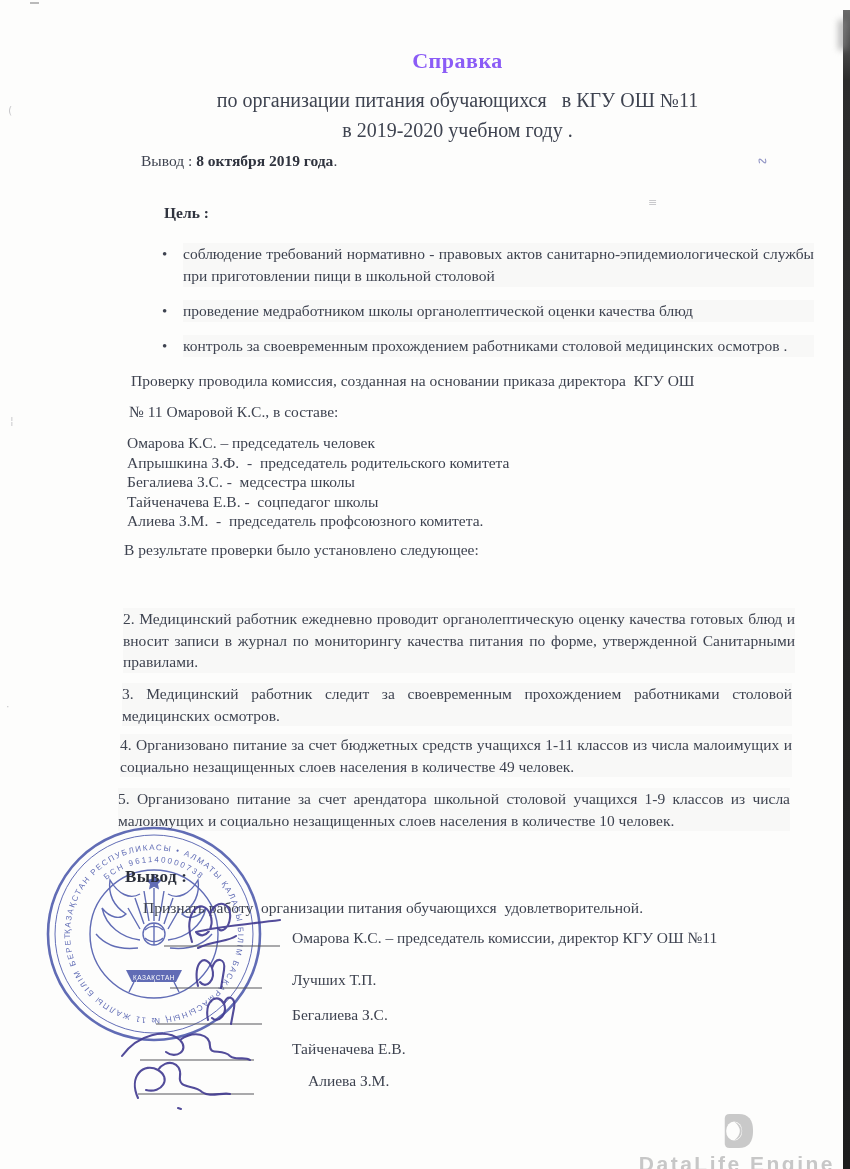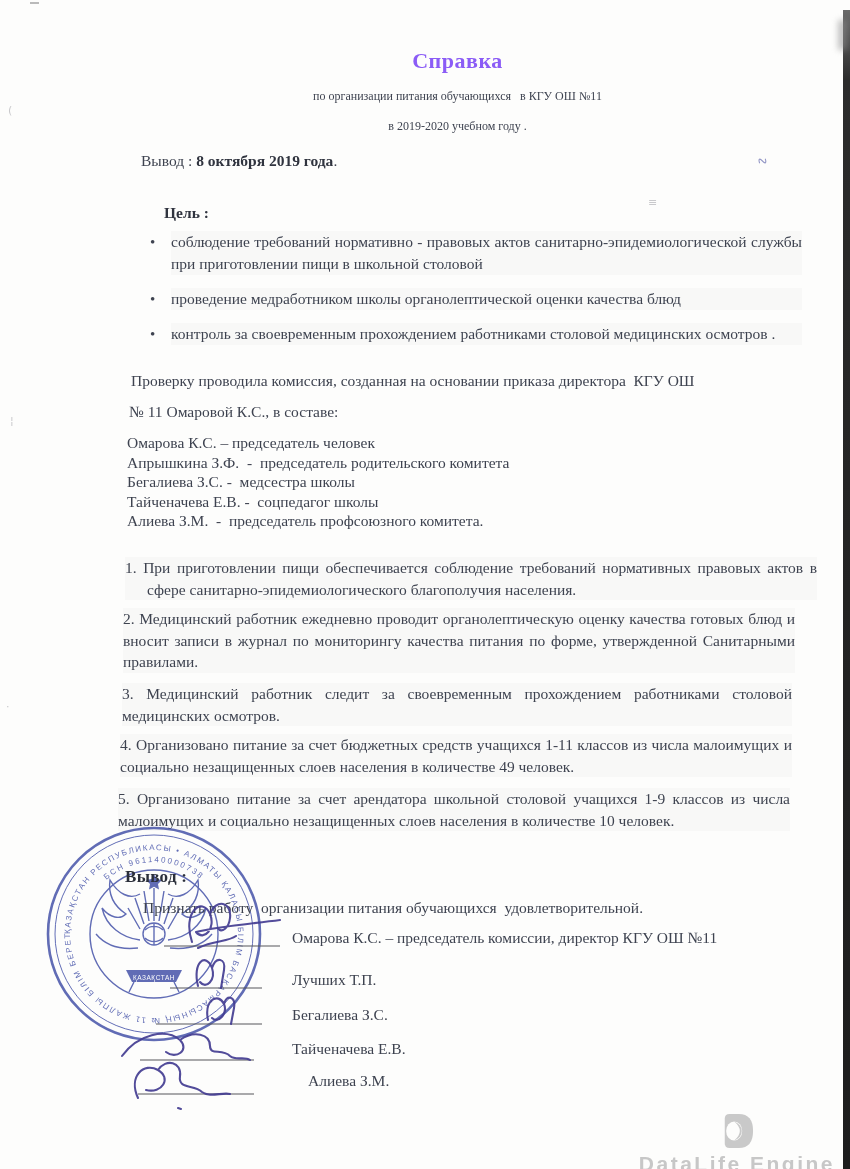--- a/index.html
+++ b/index.html
@@ -4,24 +4,24 @@
 <style>
   html,body{margin:0;padding:0;background:#ffffff;}
   .page{
     position:relative;width:850px;height:1169px;background:#fdfdfc;
     font-family:"Liberation Serif", serif;color:#3e4350;overflow:hidden;
   }
   .abs{position:absolute;}
   .center{text-align:center;}
   .b{font-weight:bold;color:#30343f;}
   .title{font-size:22px;font-weight:bold;letter-spacing:.5px;color:#8b5cf6;}
-  .sub{font-size:12px;}
+  .sub{font-size:20px;}
   .body-txt{font-size:15.5px;line-height:21.5px;}
   .just{text-align:justify;text-align-last:left;}
-  .goal-list{list-style:none;margin:0;padding:0;}
+  .goal-list{list-style:none;margin:12px;padding:0;}
   .goal-list li{position:relative;margin:0 0 13px 0;padding-left:0;}
   .goal-list li::before{
     content:"•";position:absolute;left:-21px;top:0;font-size:15px;color:#3e4350;
   }
   .goal-list li{text-align:justify;text-align-last:left;line-height:22px;}
   .members div{line-height:19.6px;}
   .hang{padding-left:22px;text-indent:-22px;}
   .sig-label{font-size:15.5px;color:#3e4350;white-space:nowrap;}
   .shade{background:rgba(110,110,105,0.035);}
   
@@ -68,22 +68,22 @@
   <div class="abs body-txt" style="left:129px;top:401px;">№ 11 Омаровой К.С., в составе:</div>
 
   <div class="abs body-txt members" style="left:127px;top:433px;">
     <div>Омарова К.С. – председатель человек</div>
     <div>Апрышкина З.Ф.&nbsp; -&nbsp; председатель родительского комитета</div>
     <div>Бегалиева З.С. -&nbsp; медсестра школы</div>
     <div>Тайченачева Е.В. -&nbsp; соцпедагог школы</div>
     <div>Алиева З.М.&nbsp; -&nbsp; председатель профсоюзного комитета.</div>
   </div>
 
+  <div class="abs body-txt" style="left:124px;top:539px;">В результате проверки было установлено следующее:</div>
 
-  <div class="abs body-txt just hang shade" style="left:125px;top:557px;width:670px;">1. При приготовлении пищи обеспечивается соблюдение требований нормативных правовых акто­в в сфере санитарно-эпидемиологического благополучия населения.</div>
   <div class="abs body-txt just shade" style="left:123px;top:608px;width:672px;">2. Медицинский работник ежедневно проводит органолептическую оценку качества готовых блюд и вносит записи в журнал по мониторингу качества питания по форме, утвержденной Санитарными правилами.</div>
   <div class="abs body-txt just shade" style="left:122px;top:683px;width:670px;">3. Медицинский работник следит за своевременным прохождением работниками столовой медицинских осмотров.</div>
   <div class="abs body-txt just shade" style="left:120px;top:734px;width:672px;">4. Организовано питание за счет бюджетных средств учащихся 1-11 классов из числа малоимущих и социально незащищенных слоев населения в количестве 49 человек.</div>
   <div class="abs body-txt just shade" style="left:118px;top:788px;width:672px;">5. Организовано питание за счет арендатора школьной столовой учащихся 1-9 классов из числа малоимущих и социально незащищенных слоев населения в количестве 10 человек.</div>
 
   <svg class="abs stamp-svg" viewBox="0 0 220 220">
     <defs>
       <path id="ringPath" d="M110,110 m-84,0 a84,84 0 1,1 168,0 a84,84 0 1,1 -168,0"></path>
       <path id="numPath" d="M110,110 m-72,0 a72,72 0 1,1 144,0 a72,72 0 1,1 -144,0"></path>
     </defs>

